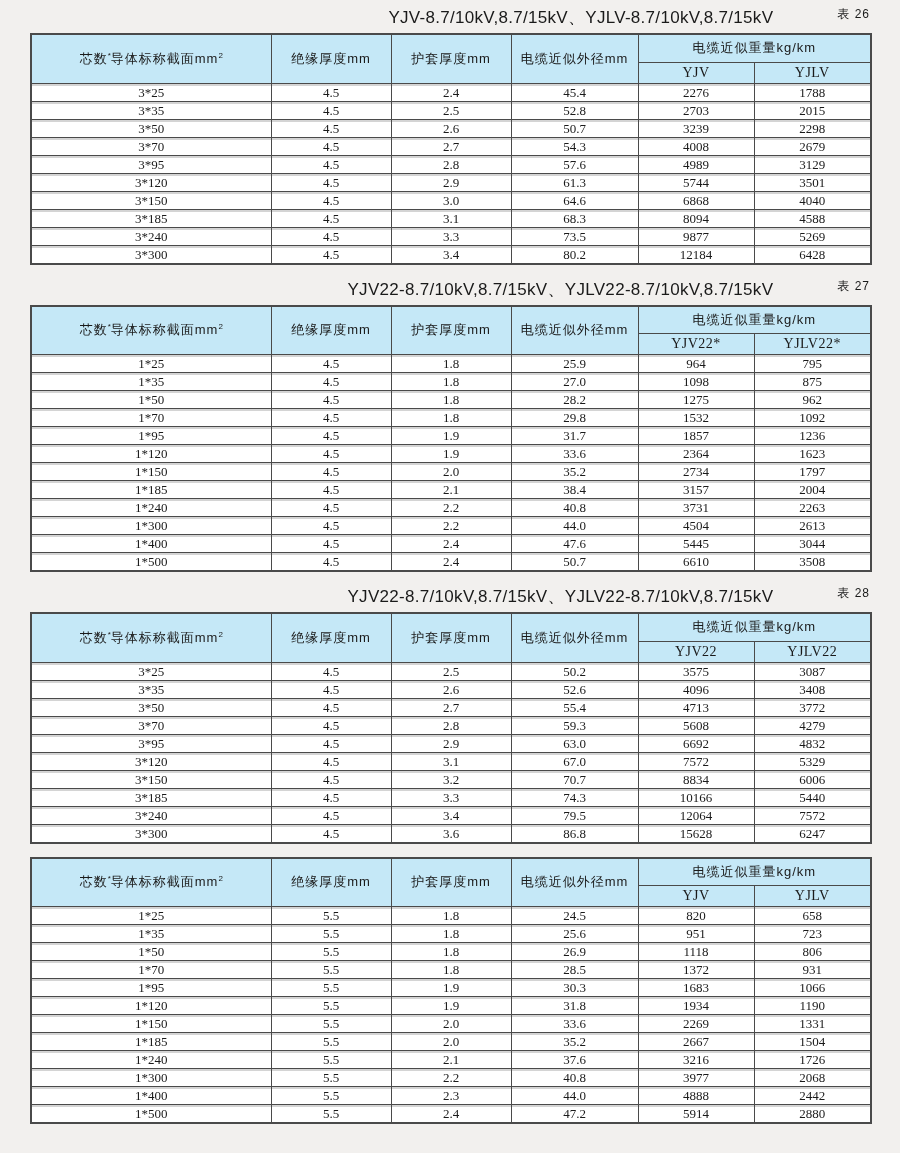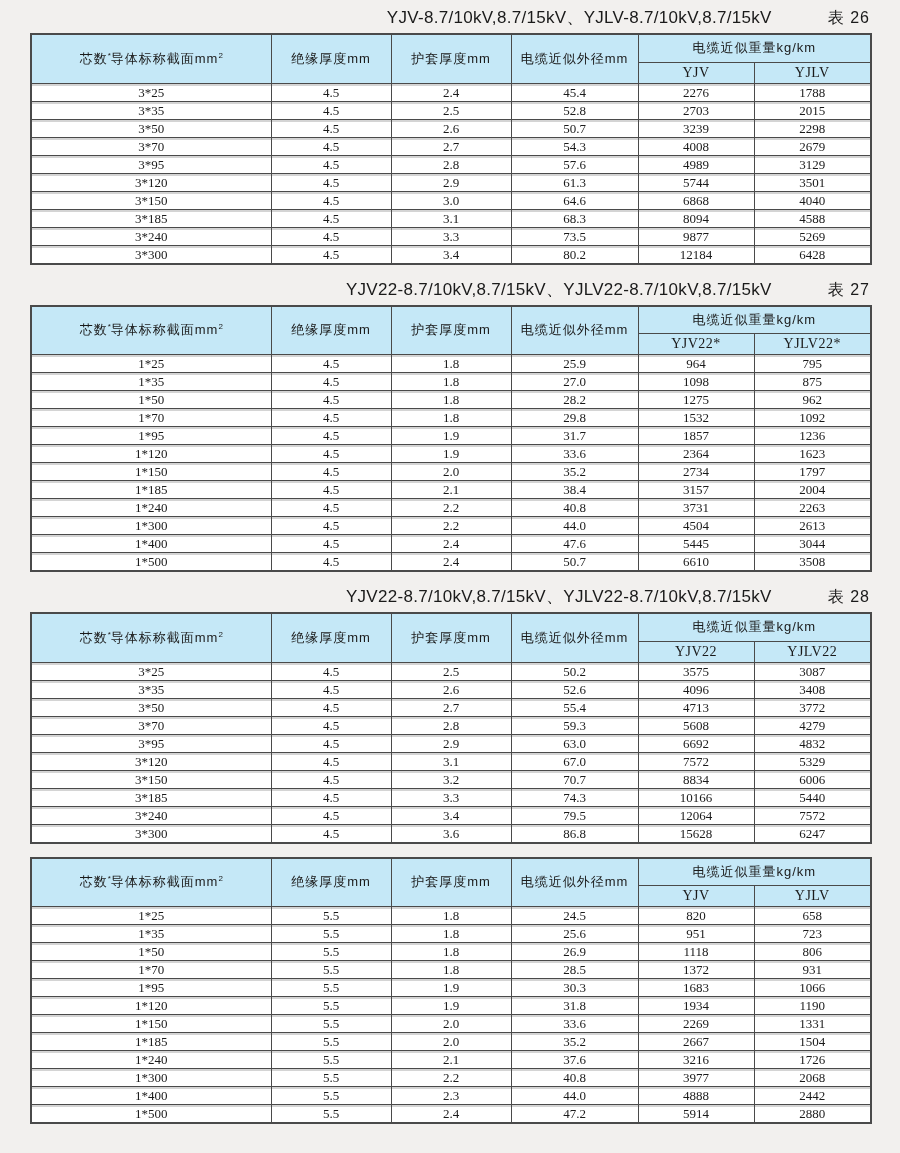--- a/index.html
+++ b/index.html
@@ -11,32 +11,33 @@
     font-family: "Liberation Sans", sans-serif;
     color: #1a1a1a;
     overflow: hidden;
   }
   .page { padding-top: 6px; }
   .table-block { margin: 0 30px 13px 30px; }
 
   .title-row {
     display: flex;
     justify-content: flex-end;
-    align-items: flex-end;
+    align-items: flex-start;
     height: 23px;
     margin-bottom: 4px;
+    gap: 8px;
   }
   .table-title {
     font-size: 17px;
     letter-spacing: 0.3px;
     margin-right: 56px;
     white-space: nowrap;
   }
   .table-no {
-    font-size: 16px;
+    font-size: 12px;
     letter-spacing: 1px;
     white-space: nowrap;
   }
 
   table.spec-table {
     width: 840px;
     table-layout: fixed;
     border-collapse: collapse;
     background: #4d7c0f;
     border: 2px solid #4a4a4a;

